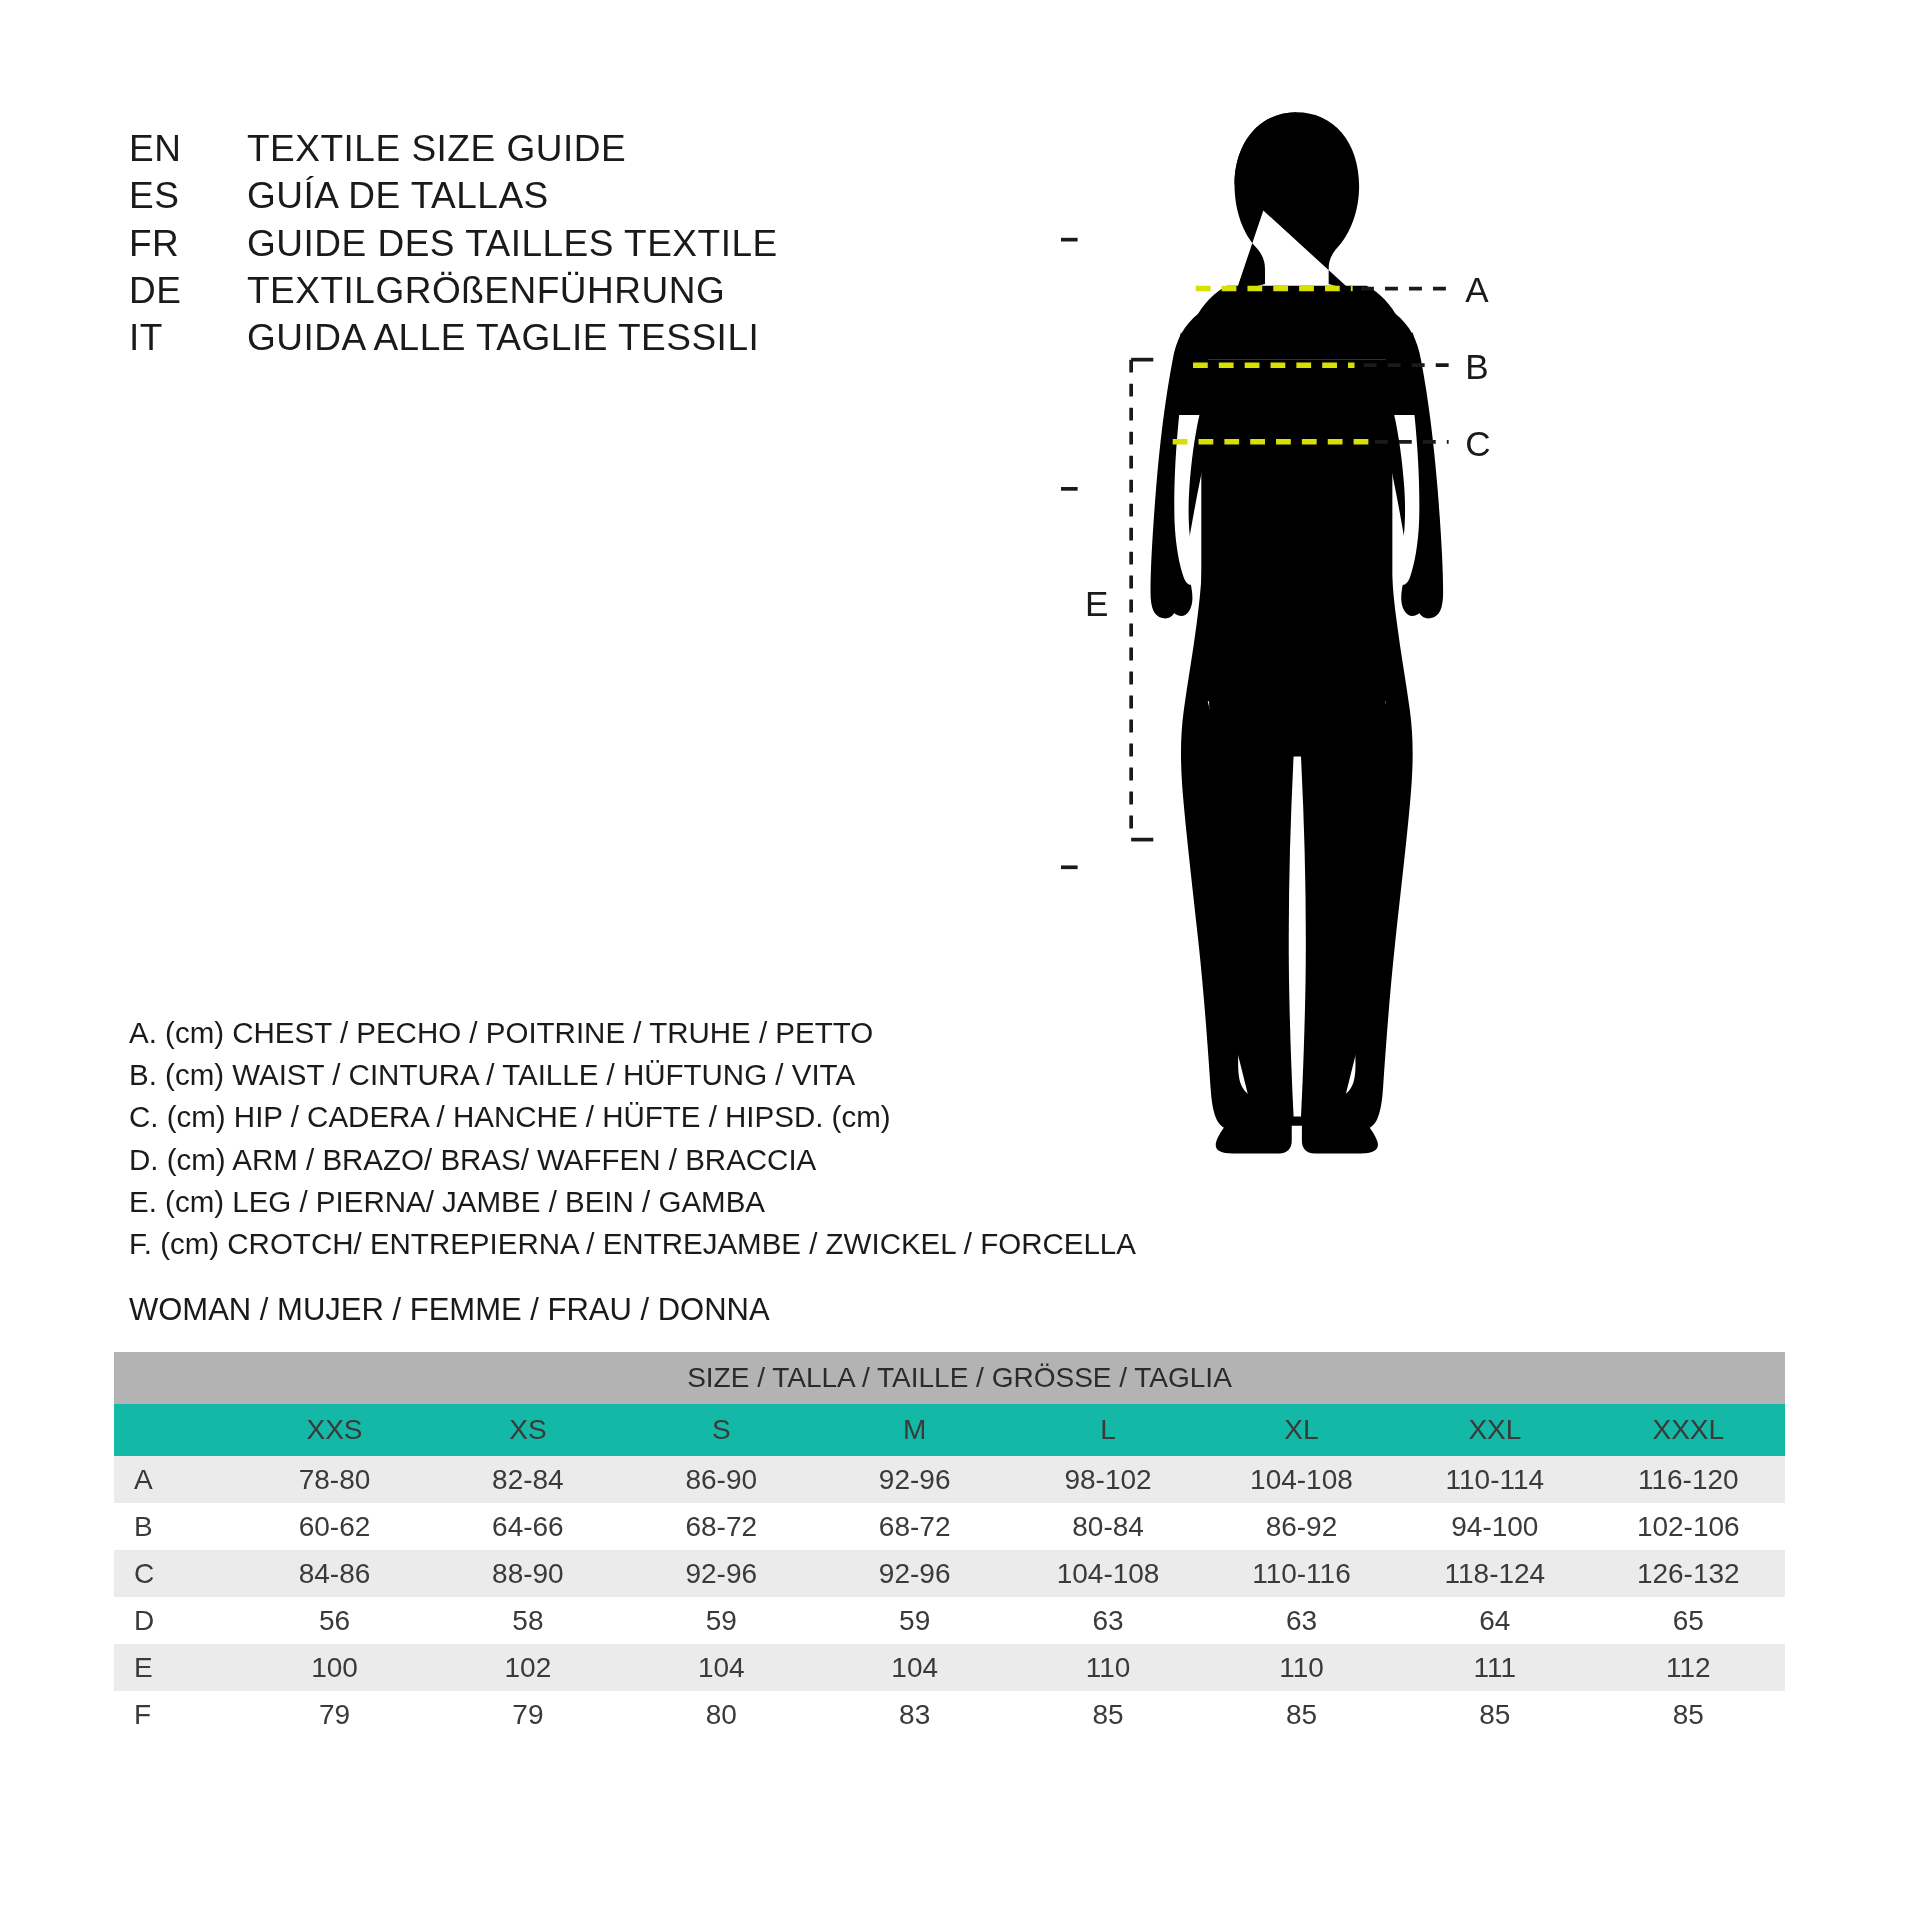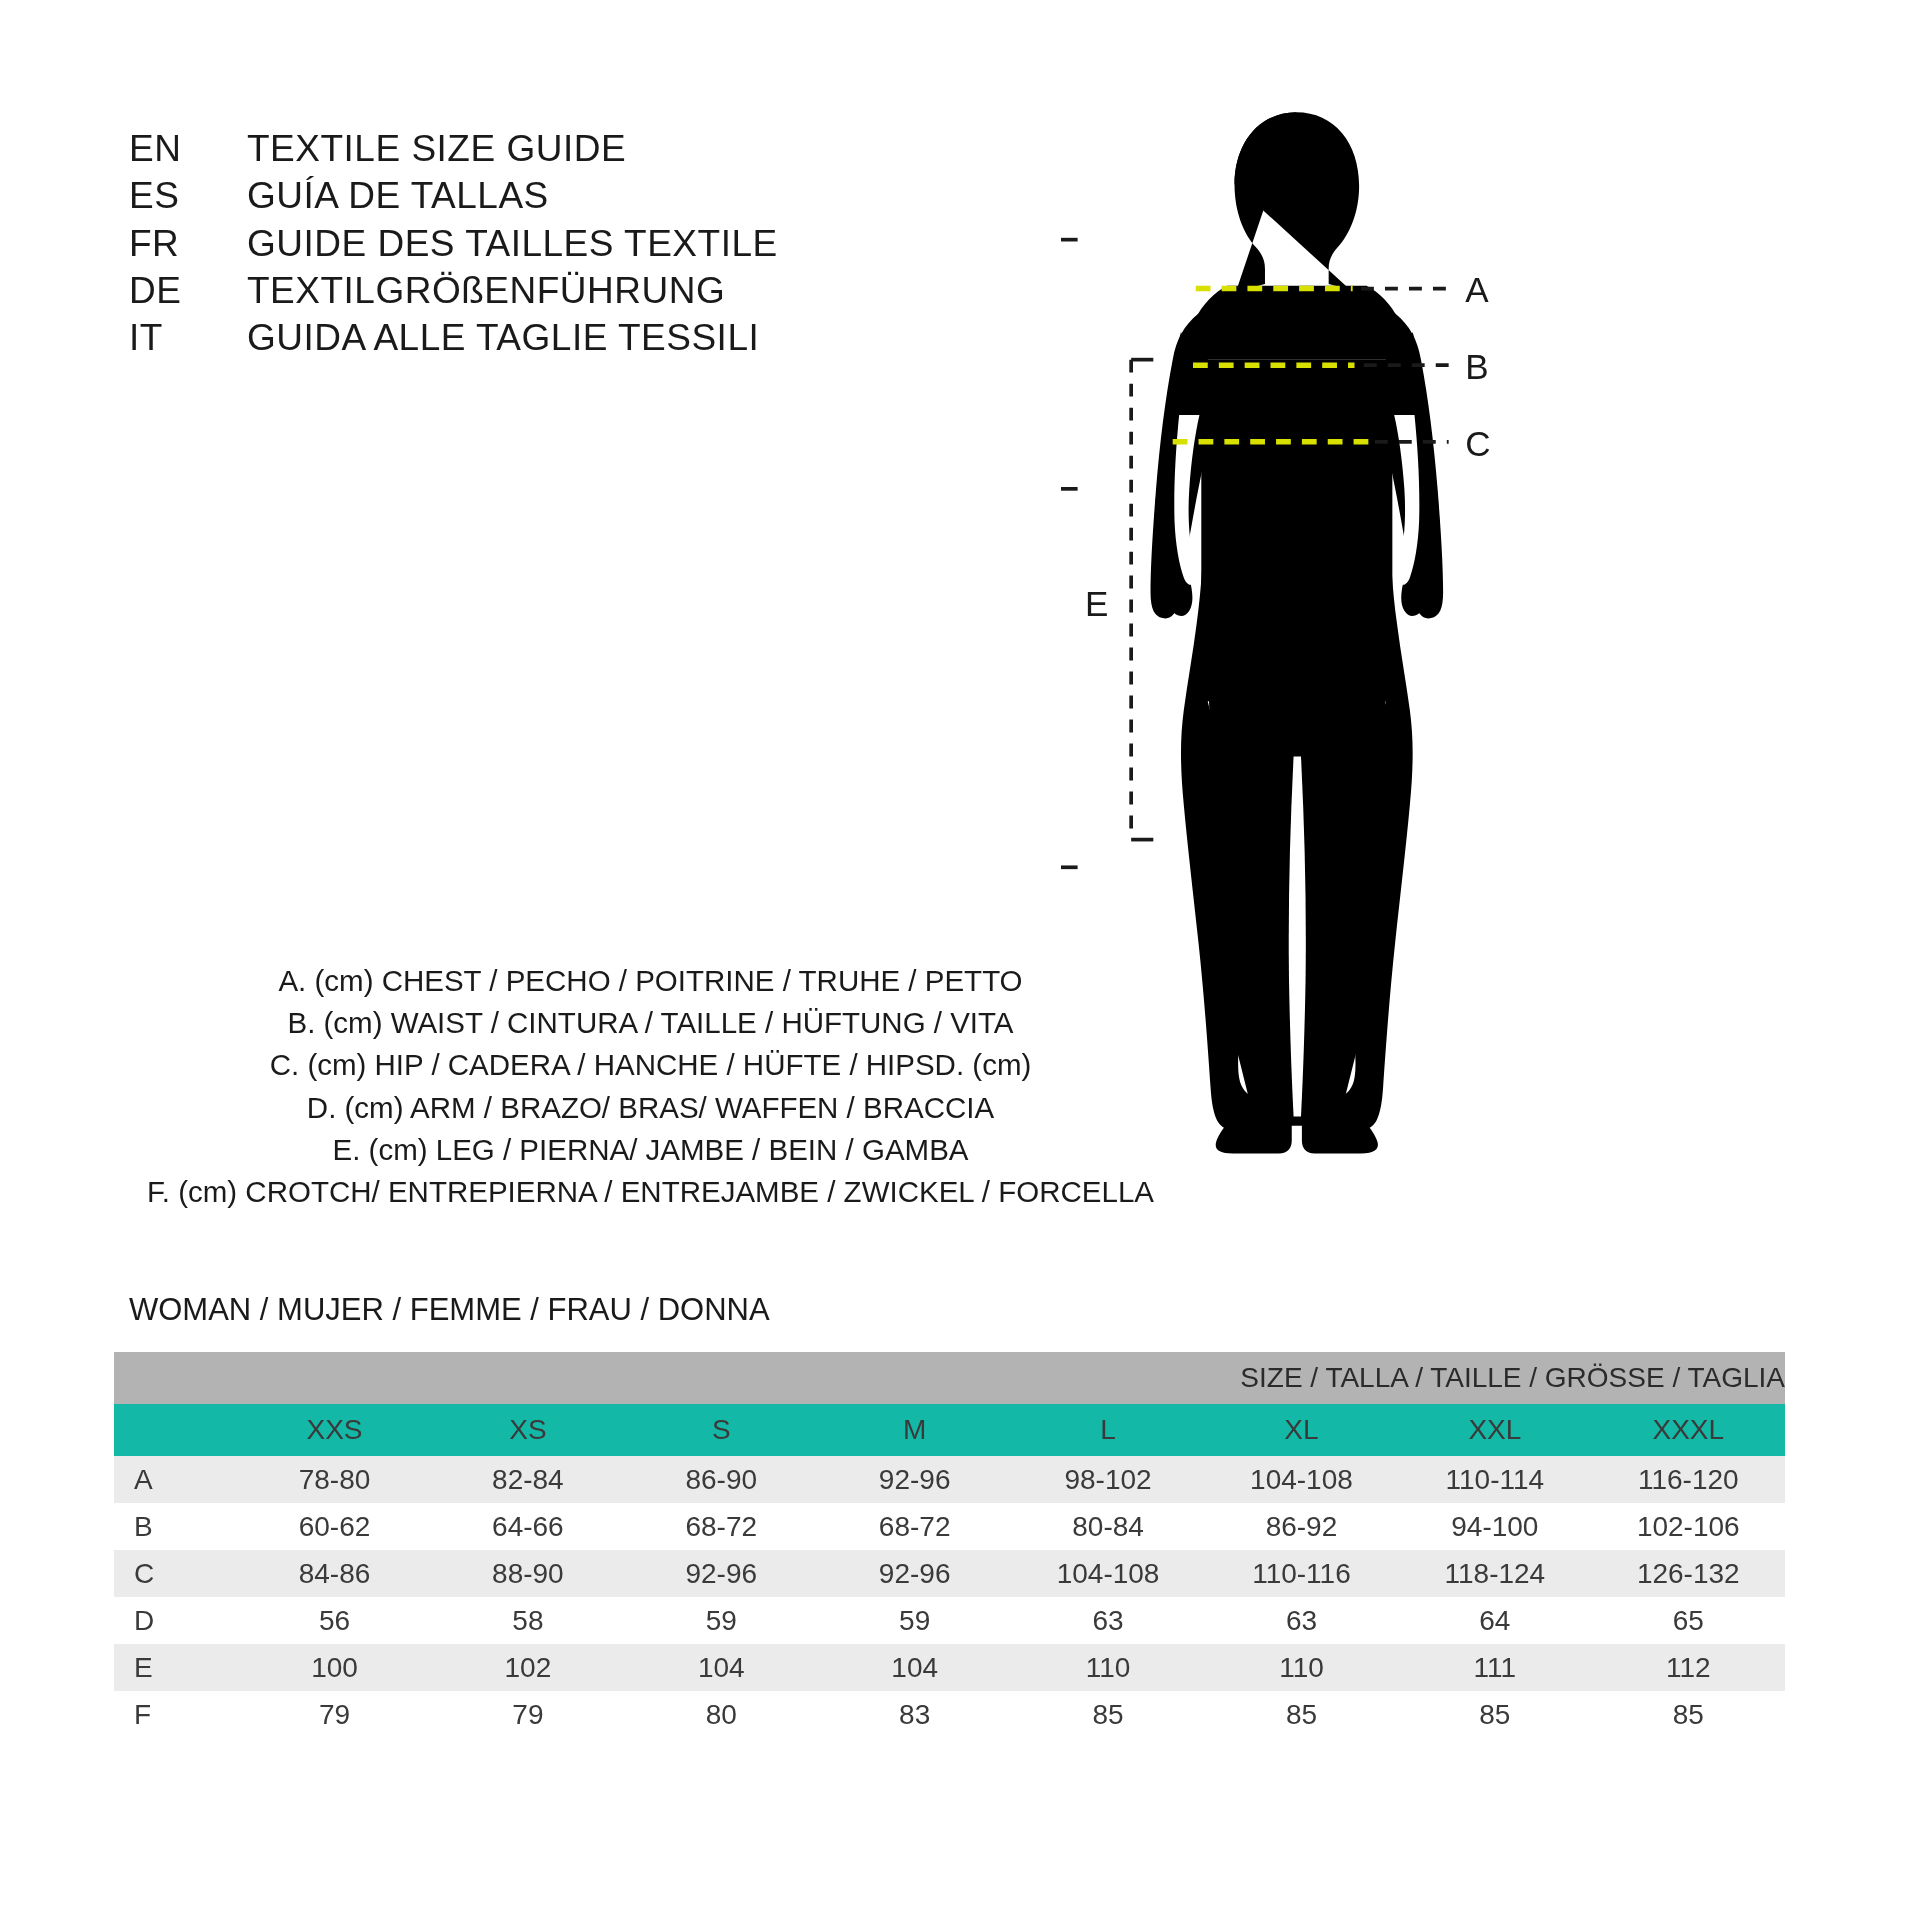--- a/index.html
+++ b/index.html
@@ -34,23 +34,22 @@
   .title-lang {
     width: 118px;
     flex: 0 0 118px;
   }
   .title-text { flex: 1 1 auto; }
 
   
   #legend-block {
     position: absolute;
     left: 129px;
-    top: 960px;
+    top: 1012px;
     width: 1043px;
-    text-align: center;
   }
   .legend-row {
     font-size: 29.5px;
     line-height: 1.43;
     white-space: nowrap;
   }
 
   
   #gender-line {
     position: absolute;
@@ -71,21 +70,21 @@
   }
   #size-table td, #size-table th {
     padding: 0;
     height: 47px;
     font-weight: normal;
     text-align: center;
     color: #3a3a3a;
   }
   #size-table tr.header-band td {
     background: #b3b3b3;
-    text-align: right;
+    text-align: center;
     padding-left: 20px;
     font-size: 28px;
     color: #2b2b2b;
     height: 52px;
   }
   #size-table tr.cols td { background: #14b8a6; height: 52px; }
   #size-table tr.band-grey td { background: #ebebeb; }
   #size-table tr.band-white td { background: #ffffff; }
   #size-table td.rowlabel {
     text-align: left;

